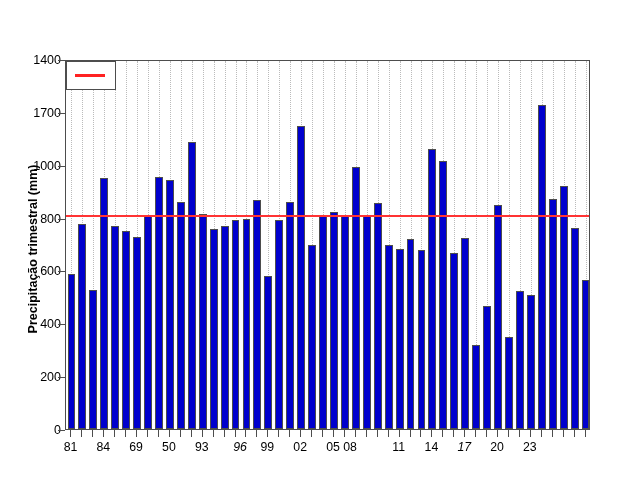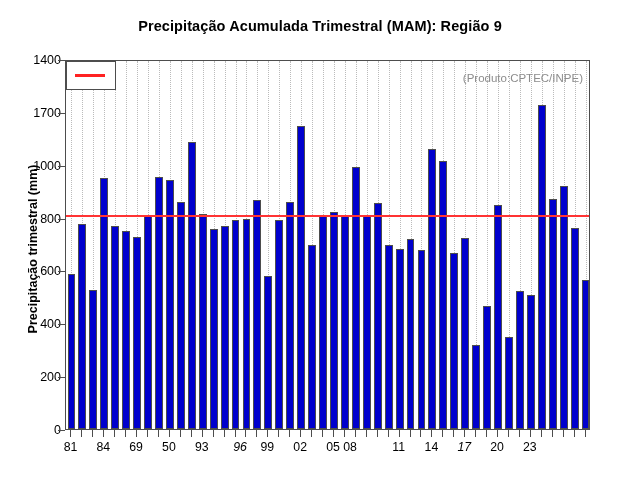--- a/index.html
+++ b/index.html
@@ -169,21 +169,20 @@
     text-align: center;
     font-size: 12.3px;
     color: #000000;
   }
 </style>
 </head>
 <body>
 
 <div id="figure">
 
-  <div id="chart-title">Precipitação Acumulada Trimestral (MAM): Região 9</div>
 
   <div id="ylabel">Precipitação trimestral (mm)</div>
 
   <div id="y-ticks">
       <div class="ytick-label" style="top: 430px;">0</div>
       <div class="ytick-mark" style="top: 430px;"></div>
       <div class="ytick-label" style="top: 377.143px;">200</div>
       <div class="ytick-mark" style="top: 377.143px;"></div>
       <div class="ytick-label" style="top: 324.286px;">400</div>
       <div class="ytick-mark" style="top: 324.286px;"></div>
@@ -359,20 +358,19 @@
         <div class="bar" style="left: 439.031px; width: 7.875px; height: 92.5px; background: rgb(0, 0, 205);"></div>
         <div class="bar" style="left: 449.969px; width: 7.875px; height: 137.957px; background: rgb(0, 0, 205);"></div>
         <div class="bar" style="left: 460.906px; width: 7.875px; height: 134.257px; background: rgb(0, 0, 205);"></div>
         <div class="bar" style="left: 471.844px; width: 7.875px; height: 323.75px; background: rgb(0, 0, 205);"></div>
         <div class="bar" style="left: 482.781px; width: 7.875px; height: 230.457px; background: rgb(0, 0, 205);"></div>
         <div class="bar" style="left: 493.719px; width: 7.875px; height: 242.614px; background: rgb(0, 0, 205);"></div>
         <div class="bar" style="left: 504.656px; width: 7.875px; height: 200.857px; background: rgb(0, 0, 205);"></div>
         <div class="bar" style="left: 515.594px; width: 7.875px; height: 148.529px; background: rgb(0, 0, 205);"></div>
       </div>
     <div id="clim-line" style="top: 153.607px; background: rgb(255, 51, 51);"></div>
-    <div id="produto-note">(Produto:CPTEC/INPE)</div>
   </div>
 
   <div id="legend">
     <div id="legend-swatch"></div>
   </div>
 
 </div>
 
 </body></html>

